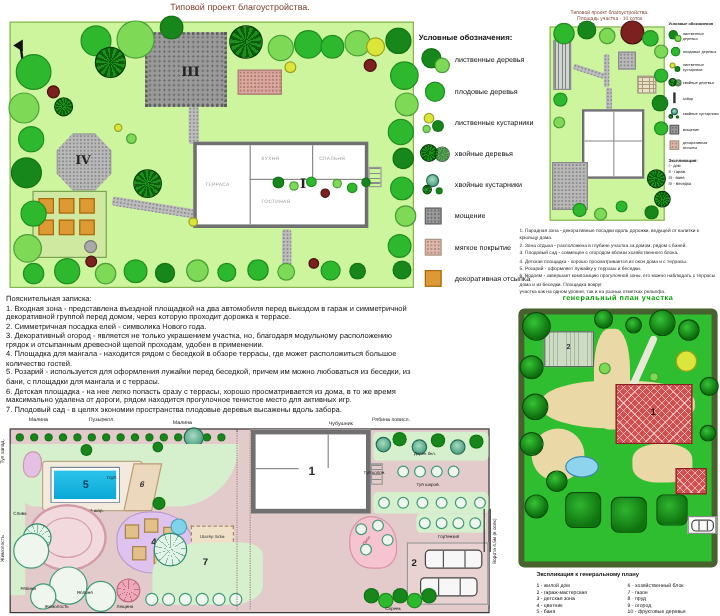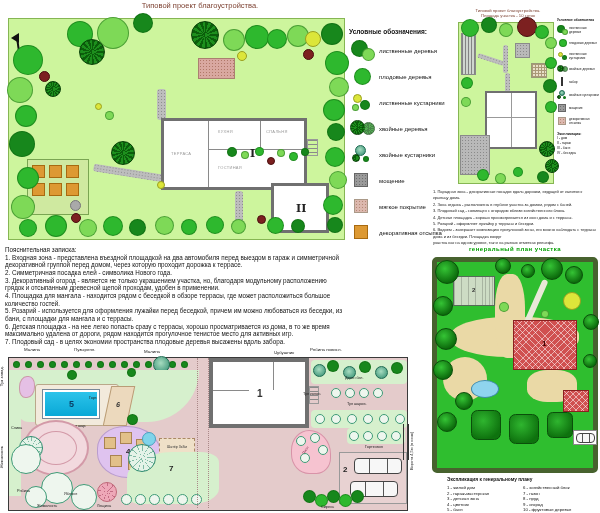--- a/index.html
+++ b/index.html
@@ -76,27 +76,33 @@
     <div>Типовой проект благоустройства.</div>
   </div>
 
   <div class="abs lawn16" style="left:8px;top:18px;width:337px;height:222px">
 
     <div class="abs" style="left:2px;top:14px;width:14px;height:22px">
       <i class="abs" style="left:6px;top:2px;width:1.5px;height:19px;background:#111;transform:rotate(-8deg)"></i>
       <i class="abs" style="left:0px;top:0px;width:0;height:0;border-top:5px solid transparent;border-bottom:5px solid transparent;border-right:8px solid #111"></i>
     </div>
 
+    <div class="abs pave" style="left:112px;top:8px;width:68px;height:62px">
+      <span class="rn" style="left:28px;top:24px;font-size:11px">III</span>
+    </div>
 
     <div class="abs mulch" style="left:189px;top:39px;width:37px;height:21px"></div>
 
     <i class="stip" style="left:148px;top:70px;width:9px;height:31px"></i>
     <i class="stip" style="left:84px;top:150px;width:72px;height:8px;transform:rotate(9deg)"></i>
     <i class="stip" style="left:226px;top:172px;width:8px;height:32px"></i>
 
+    <div class="abs pave2" style="left:38px;top:92px;width:46px;height:48px;clip-path:polygon(30% 0,70% 0,100% 30%,100% 70%,70% 100%,30% 100%,0 70%,0 30%)">
+      <span class="rn" style="left:15px;top:17px;font-size:10px">IV</span>
+    </div>
 
     <div class="abs" style="left:18px;top:140px;width:62px;height:56px;background:#cfe9a0;border:1px solid #7aa552">
       <i class="abs sq or" style="left:4px;top:5px;width:13px;height:13px"></i>
       <i class="abs sq or" style="left:21px;top:5px;width:13px;height:13px"></i>
       <i class="abs sq or" style="left:38px;top:5px;width:13px;height:13px"></i>
       <i class="abs sq or" style="left:4px;top:23px;width:13px;height:13px"></i>
       <i class="abs sq or" style="left:21px;top:23px;width:13px;height:13px"></i>
       <i class="abs sq or" style="left:38px;top:23px;width:13px;height:13px"></i>
       <i class="abs" style="left:42px;top:40px;width:11px;height:11px;border-radius:50%;background:#a9a9a9;border:1px solid #777"></i>
     </div>
@@ -106,23 +112,20 @@
       <i class="abs" style="left:96px;top:0;width:1px;height:28px;background:#8a8a8a"></i>
       <i class="abs" style="left:44px;top:28px;width:96px;height:1px;background:#8a8a8a"></i>
       <span class="room" style="left:7px;top:30px">ТЕРРАСА</span>
       <span class="room" style="left:54px;top:8px">КУХНЯ</span>
       <span class="room" style="left:102px;top:8px">СПАЛЬНЯ</span>
       <span class="room" style="left:54px;top:44px">ГОСТИНАЯ</span>
       <span class="rn" style="left:86px;top:26px;font-size:11px">I</span>
     </div>
     <div class="steps" style="left:298px;top:120px;width:11px;height:17px"></div>
 
-    <div class="wall" style="left:262px;top:164px;width:58px;height:50px">
-      <span class="rn" style="left:22px;top:16px;font-size:11px">II</span>
-    </div>
 
     <i class="t" style="left:58px;top:2px;width:26px;height:26px"></i>
     <i class="t l" style="left:88px;top:-2px;width:32px;height:32px"></i>
     <i class="t d" style="left:124px;top:-6px;width:20px;height:20px"></i>
     <i class="t c" style="left:70px;top:20px;width:26px;height:26px"></i>
     <i class="t c" style="left:182px;top:2px;width:28px;height:28px"></i>
     <i class="t l" style="left:214px;top:10px;width:22px;height:22px"></i>
     <i class="t" style="left:236px;top:6px;width:24px;height:24px"></i>
     <i class="t y" style="left:228px;top:32px;width:10px;height:10px"></i>
     <i class="t" style="left:258px;top:10px;width:20px;height:20px"></i>

